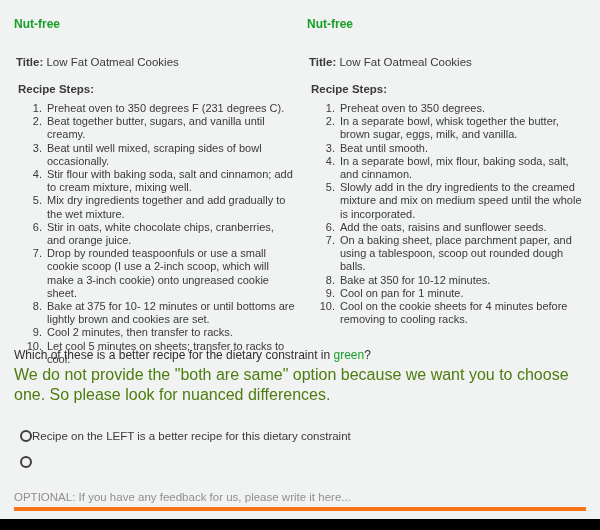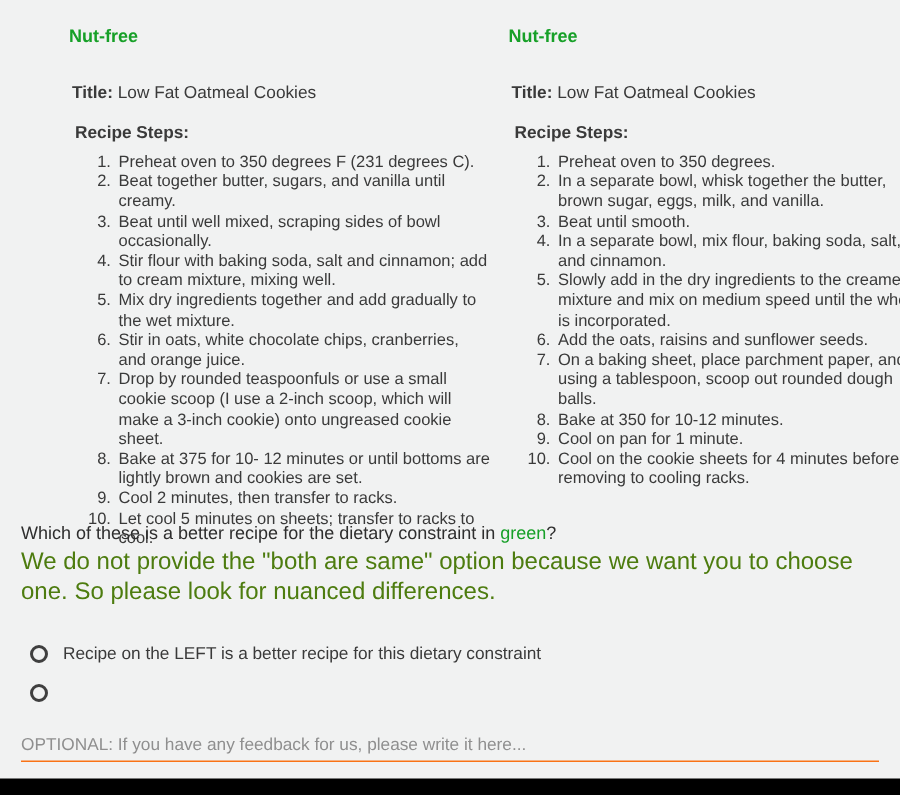--- a/index.html
+++ b/index.html
@@ -11,21 +11,20 @@
     font-family: "Liberation Sans", sans-serif;
     color: #3a3a3a;
     overflow: hidden;
   }
   .columns {
     display: flex;
     padding: 17px 12px 0 14px;
     gap: 12px;
     height: 341px;
     box-sizing: border-box;
-    margin-left: 32px;
   }
   .col { flex: 0 0 281px; width: 281px; }
   .constraint {
     font-size: 12px;
     font-weight: bold;
     color: #17a028;
     line-height: 14px;
   }
   .title-line {
     margin-top: 24px;
@@ -59,21 +58,20 @@
   .prompt .green-word { color: #17a028; }
   .warning {
     font-size: 16px;
     line-height: 20px;
     color: #4d7c0f;
   }
   .options { margin-top: 23px; }
   .option {
     display: flex;
     align-items: center;
-    gap: 10px;
     margin-left: 6px;
     height: 16px;
   }
   .option + .option { margin-top: 10px; }
   input[type="radio"] {
     appearance: none;
     -webkit-appearance: none;
     width: 12px;
     height: 12px;
     border: 2px solid #3f3f3f;
@@ -81,21 +79,21 @@
     margin: 0;
     background: transparent;
     flex: 0 0 auto;
   }
   .option label { font-size: 11.5px; color: #3a3a3a; }
   .feedback { margin: 17px 14px 0 14px; }
   .feedback input {
     width: 572px;
     background: transparent;
     border: none;
-    border-bottom: 1px solid #f97316;
+    border-bottom: 4px solid #f97316;
     font-family: "Liberation Sans", sans-serif;
     font-size: 11.5px;
     color: #3a3a3a;
     padding: 0 0 4px 0;
     outline: none;
   }
   .feedback input::placeholder { color: #8f8f8f; opacity: 1; }
   .bottom-bar {
     position: fixed;
     left: 0;

